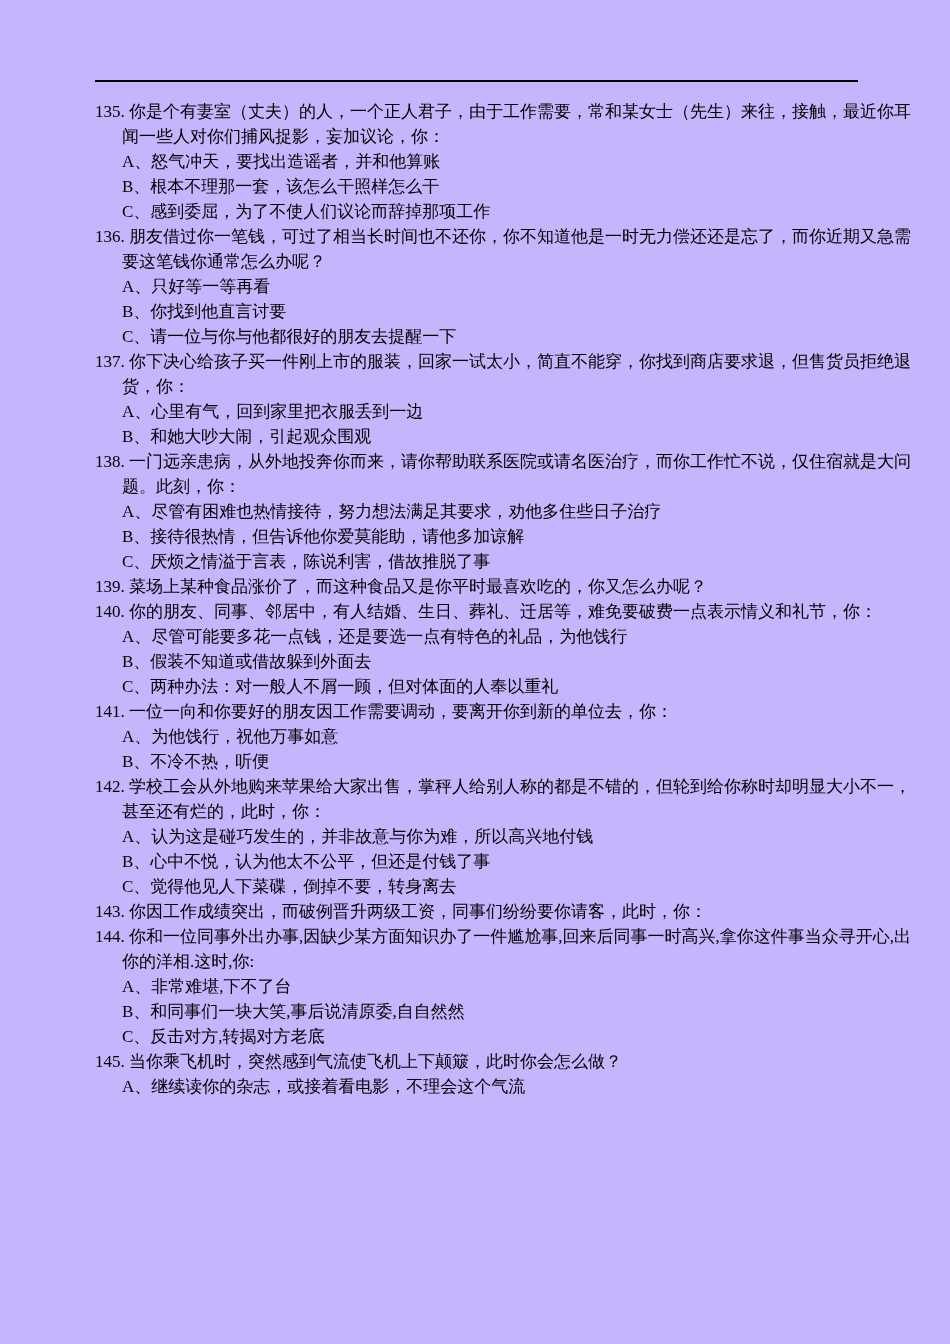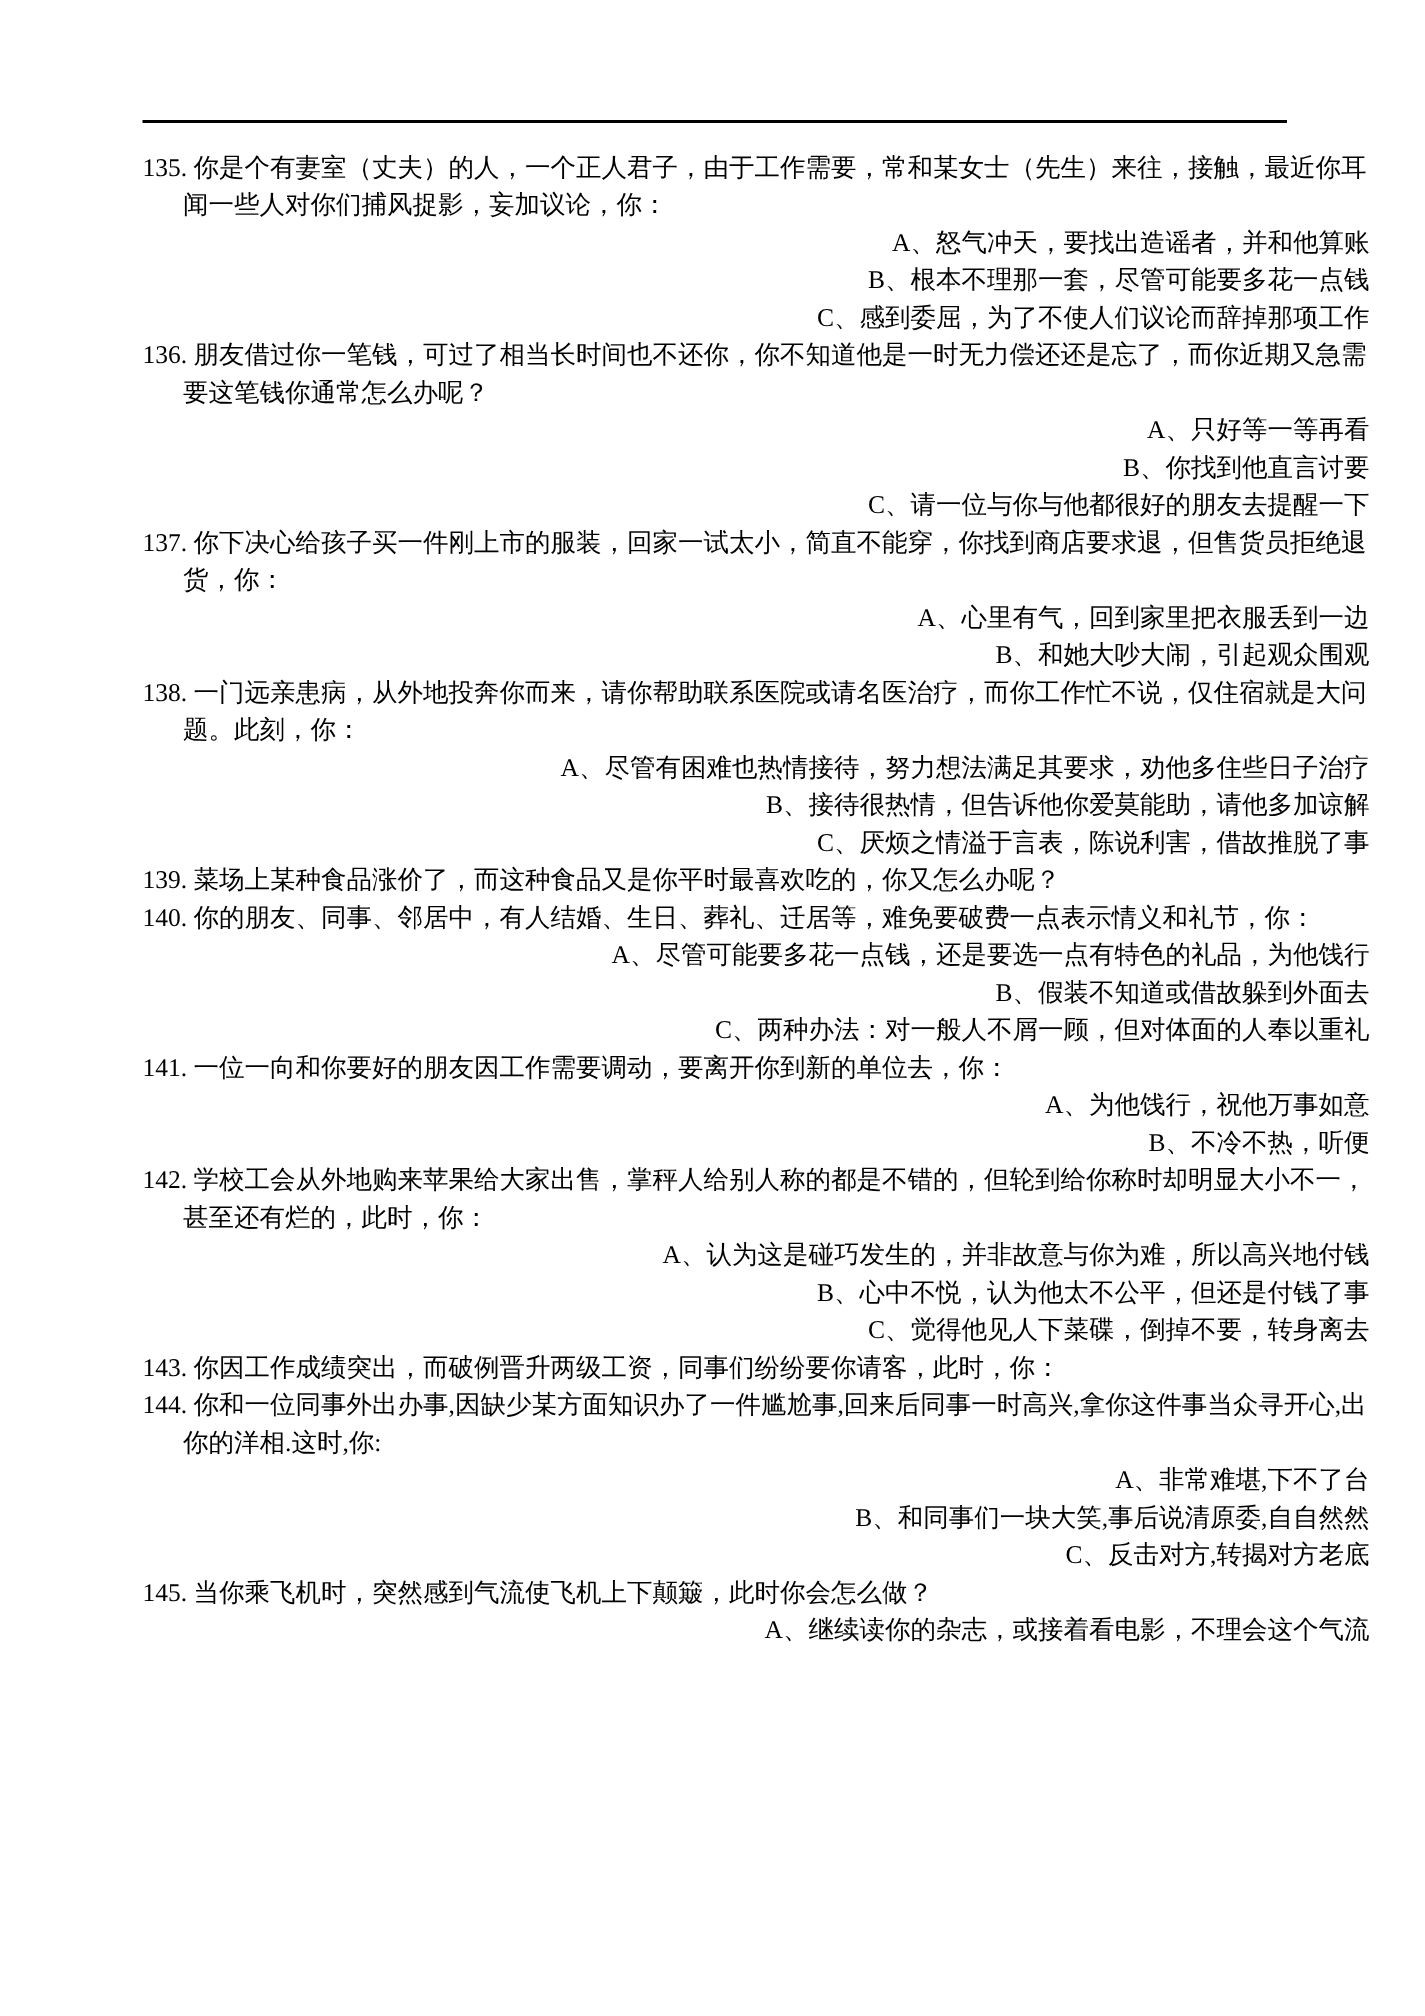--- a/index.html
+++ b/index.html
@@ -1,21 +1,21 @@
 <!DOCTYPE html>
 <html><head>
 <meta charset="utf-8">
 <style>
   html, body { margin: 0; padding: 0; background: #e8e8e8; }
   .page {
     position: relative;
     width: 950px;
     height: 1344px;
     margin: 0 auto;
-    background: #ffffff;
+    background: #c4b5fd;
     color: #000000;
     font-family: "Liberation Serif", "DejaVu Serif", serif;
     overflow: hidden;
   }
   .header-rule {
     position: absolute;
     left: 95px;
     top: 80px;
     width: 763px;
     height: 2px;
@@ -35,36 +35,36 @@
     margin: 0;
     padding-left: 27px;
     text-indent: -27px;
     text-align: left;
   }
   .q-num { display: inline; }
   .q-num::after { content: " "; }
   .q-option {
     margin: 0;
     padding-left: 27px;
-    text-align: right;
+    text-align: left;
     white-space: nowrap;
   }
 </style>
 </head>
 <body>
 
 <div class="page">
   <div class="header-rule"></div>
   <div class="content">
   <div class="q-block">
     <p class="q-head"><span class="q-num">135.</span><span class="q-text">你是个有妻室（丈夫）的人，一个正人君子，由于工作需要，常和某女士（先生）来往，接触，最近你耳闻一些人对你们捕风捉影，妄加议论，你：</span></p>
     <div class="q-options">
 
     <p class="q-option">A、怒气冲天，要找出造谣者，并和他算账</p>
-          <p class="q-option">B、根本不理那一套，尽管可能要多花一点钱</p>
+          <p class="q-option">B、根本不理那一套，该怎么干照样怎么干</p>
           <p class="q-option">C、感到委屈，为了不使人们议论而辞掉那项工作</p>
         </div>
   </div>
 
   <div class="q-block">
     <p class="q-head"><span class="q-num">136.</span><span class="q-text">朋友借过你一笔钱，可过了相当长时间也不还你，你不知道他是一时无力偿还还是忘了，而你近期又急需要这笔钱你通常怎么办呢？</span></p>
     <div class="q-options">
 
     <p class="q-option">A、只好等一等再看</p>
           <p class="q-option">B、你找到他直言讨要</p>

